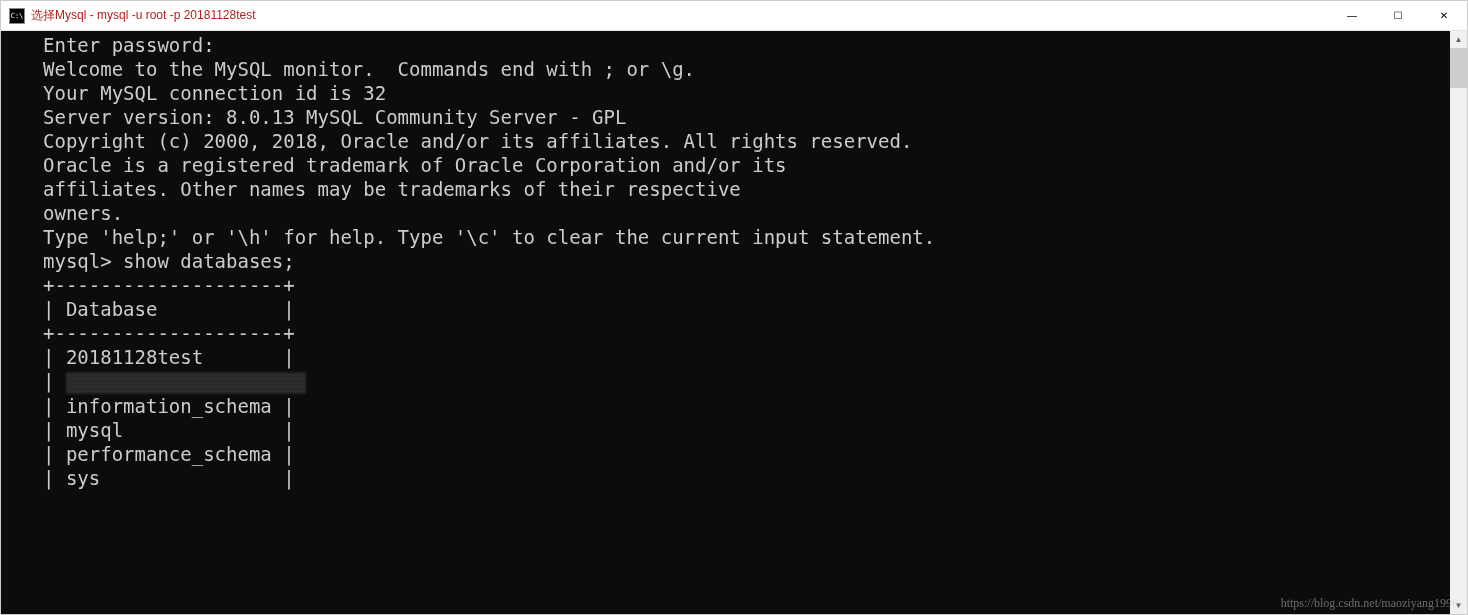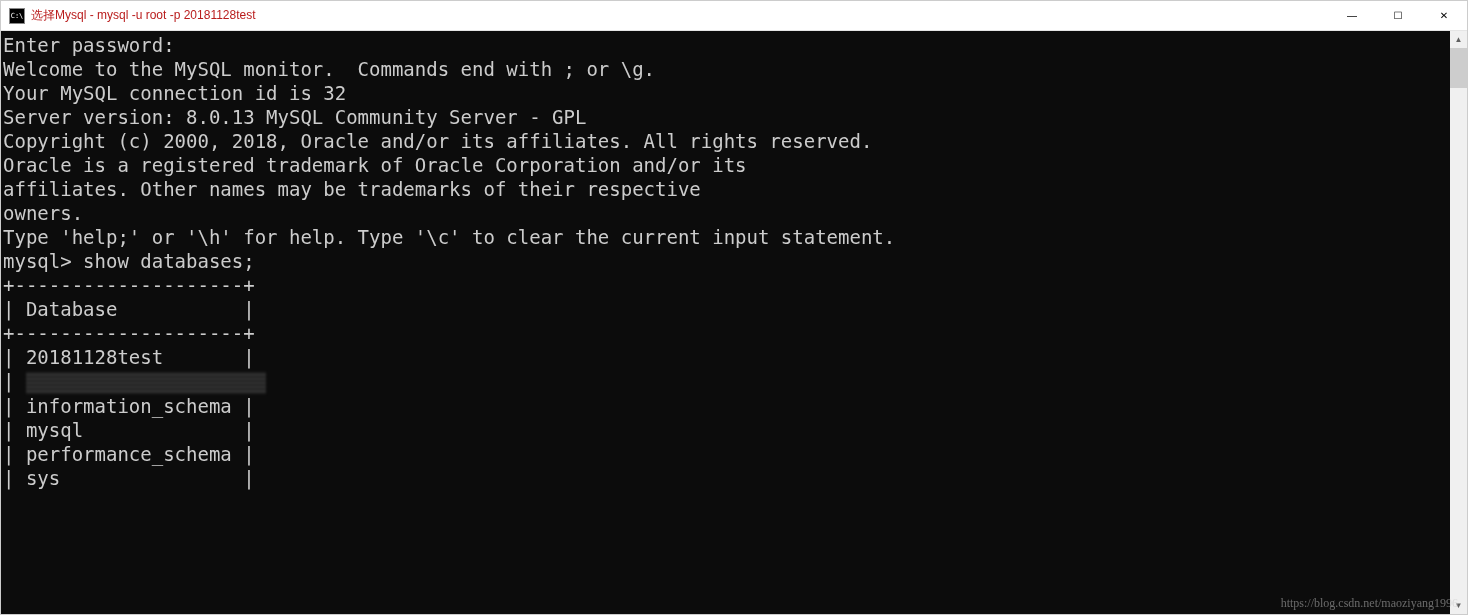--- a/index.html
+++ b/index.html
@@ -62,20 +62,21 @@
       justify-content: center;
       font-size: 10px;
       color: #000;
       cursor: pointer;
     }
     .console-wrap {
       flex: 1;
       display: flex;
       background: #0c0c0c;
       overflow: hidden;
+      padding-left: 40px;
     }
     .console {
       flex: 1;
       background: #0c0c0c;
       color: #cccccc;
       font-family: "NSimSun", "SimSun", "Consolas", monospace;
       font-size: 19px;
       line-height: 24px;
       white-space: pre;
       padding: 2px 0 0 2px;

